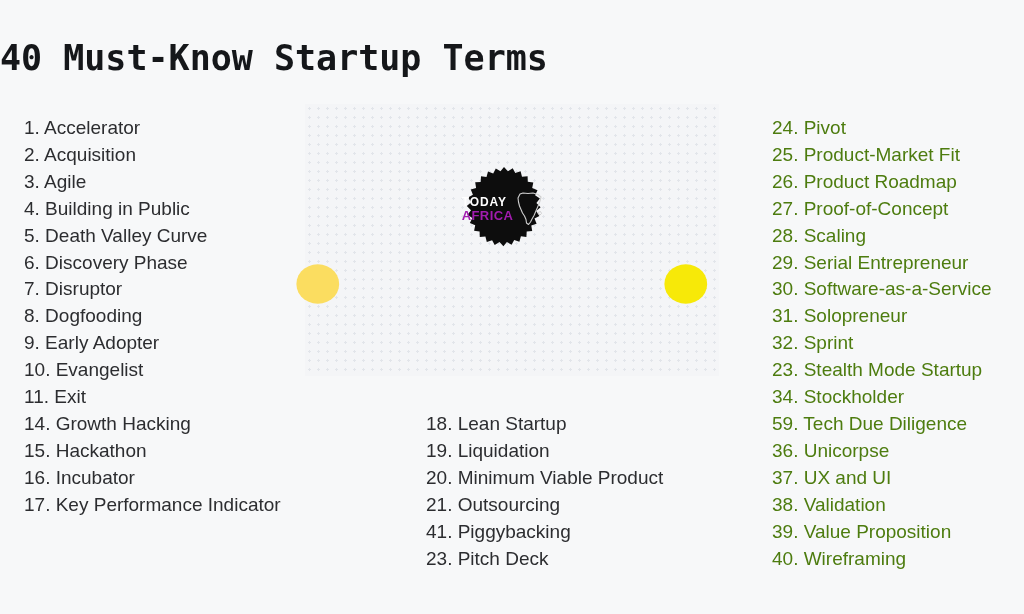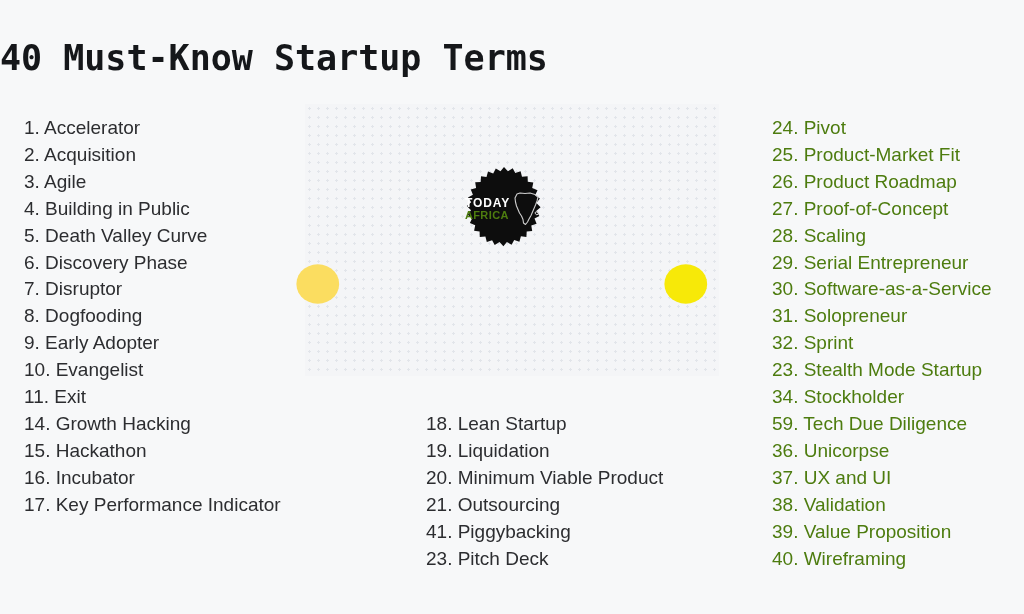--- a/index.html
+++ b/index.html
@@ -86,23 +86,23 @@
     font-family: "Liberation Sans", sans-serif;
     font-weight: bold;
     font-size: 12px;
     letter-spacing: 0.9px;
     color: #ffffff;
     margin-bottom: 1.5px;
   }
   .logo-africa {
     font-family: "Liberation Sans", sans-serif;
     font-weight: bold;
-    font-size: 11px;
+    font-size: 13px;
     letter-spacing: 0.4px;
-    color: #4d7c0f;
+    color: #a21caf;
   }
   .logo-map { display: block; }
 
   
   .term-col {
     position: absolute;
     color: #2c2d30;
     font-size: 19px;
     line-height: 26.9px;
     white-space: nowrap;

